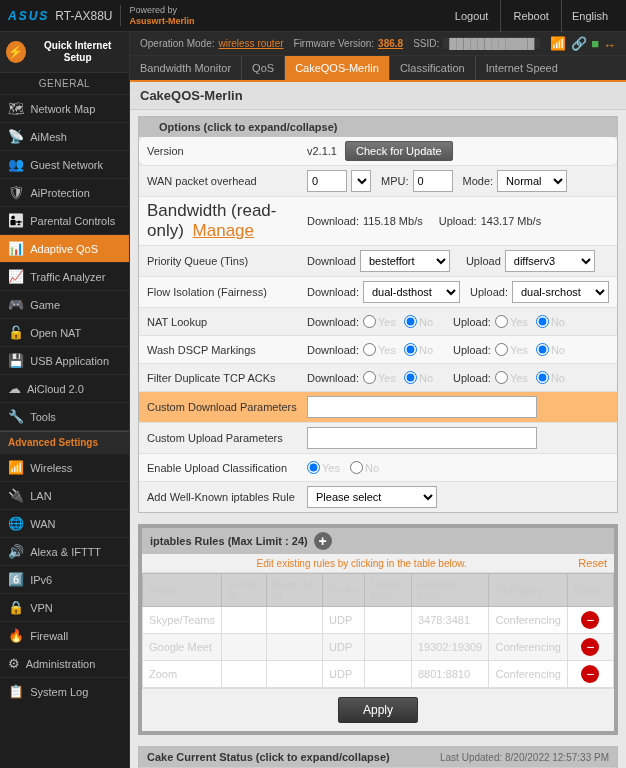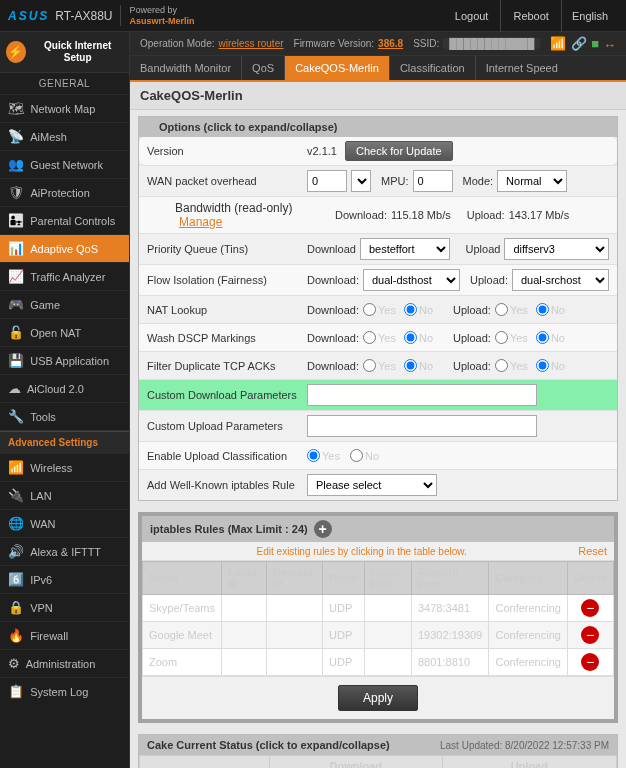--- a/index.html
+++ b/index.html
@@ -175,41 +175,41 @@
             <span style="font-size:11px; color:#333; margin-left:6px;">Mode:</span>
             <select style="border:1px solid #aaa; padding:1px 4px; font-size:11px; background:#fff; height:22px; width:70px;">
               <option>Normal</option>
               <option>Piece of Cake</option>
               <option>DOCSIS</option>
             </select>
           </div>
         </div>
 
         <div style="display:flex; align-items:center; padding:4px 8px; border-bottom:1px solid #e0e0e0; background:#f8f8f8; min-height:28px;">
-          <span style="width:160px; font-size:12px; color:#333; flex-shrink:0;margin-left:28px;">
+          <span style="width:160px; font-size:17px; color:#333; flex-shrink:0;">
             <span>Bandwidth (read-only)</span>
             <a style="color:#e67e22; text-decoration:underline; cursor:pointer; margin-left:4px;">Manage</a>
           </span>
           <span style="font-size:11px; color:#333; margin-right:4px;">Download:</span>
           <span style="font-size:11px; color:#333; margin-right:16px;">115.18 Mb/s</span>
           <span style="font-size:11px; color:#333; margin-right:4px;">Upload:</span>
           <span style="font-size:11px; color:#333;">143.17 Mb/s</span>
         </div>
 
         <div style="display:flex; align-items:center; padding:4px 8px; border-bottom:1px solid #e0e0e0; background:#f0f0f0; min-height:28px;">
           <span style="width:160px; font-size:11px; color:#333; flex-shrink:0;">Priority Queue (Tins)</span>
           <span style="font-size:11px; color:#333; margin-right:4px;">Download</span>
           <select style="border:1px solid #aaa; padding:1px 4px; font-size:11px; background:#fff; height:22px; width:90px; margin-right:16px;">
             <option>besteffort</option>
             <option>bulk</option>
             <option>video</option>
             <option>voice</option>
           </select>
           <span style="font-size:11px; color:#333; margin-right:4px;">Upload</span>
-          <select style="border:1px solid #aaa; padding:1px 4px; font-size:11px; background:#fff; height:22px; width:105px;">
+          <select style="border:1px solid #aaa; padding:1px 4px; font-size:11px; background:#fff; height:22px; width:90px;">
             <option>diffserv3</option>
             <option>diffserv4</option>
             <option>besteffort</option>
           </select>
         </div>
 
         <div style="display:flex; align-items:center; padding:4px 8px; border-bottom:1px solid #e0e0e0; background:#f8f8f8; min-height:28px;">
           <span style="width:160px; font-size:11px; color:#333; flex-shrink:0;">Flow Isolation (Fairness)</span>
           <span style="font-size:11px; color:#333; margin-right:4px;">Download:</span>
           <select style="border:1px solid #aaa; padding:1px 4px; font-size:11px; background:#fff; height:22px; width:100px; margin-right:10px;">
@@ -284,21 +284,21 @@
           <label style="display:flex; align-items:center; gap:2px; font-size:11px; margin-right:8px; cursor:pointer;">
             <input type="radio" name="filter_ul" style="cursor: pointer;"> 
               <span>Yes</span>
           </label>
           <label style="display:flex; align-items:center; gap:2px; font-size:11px; cursor:pointer;">
             <input type="radio" name="filter_ul" checked="" style="cursor: pointer;"> 
               <span>No</span>
           </label>
         </div>
 
-        <div style="display:flex; align-items:center; padding:4px 8px; border-bottom:1px solid #e0e0e0; background:#86efac; min-height:28px;">
+        <div style="display:flex; align-items:center; padding:4px 8px; border-bottom:1px solid #e0e0e0; background:#fdba74; min-height:28px;">
           <span style="width:160px; font-size:11px; color:#333; flex-shrink:0;">Custom Download Parameters</span>
           <input type="text" style="width: 230px; border: 1px solid rgb(170, 170, 170); padding: 2px 4px; font-size: 11px; background: rgb(255, 255, 255); height: 22px;">
         </div>
 
         <div style="display:flex; align-items:center; padding:4px 8px; border-bottom:1px solid #e0e0e0; background:#f0f0f0; min-height:28px;">
           <span style="width:160px; font-size:11px; color:#333; flex-shrink:0;">Custom Upload Parameters</span>
           <input type="text" style="width: 230px; border: 1px solid rgb(170, 170, 170); padding: 2px 4px; font-size: 11px; background: rgb(255, 255, 255); height: 22px;">
         </div>
 
         <div style="display:flex; align-items:center; padding:4px 8px; border-bottom:1px solid #e0e0e0; background:#f8f8f8; min-height:28px;">

